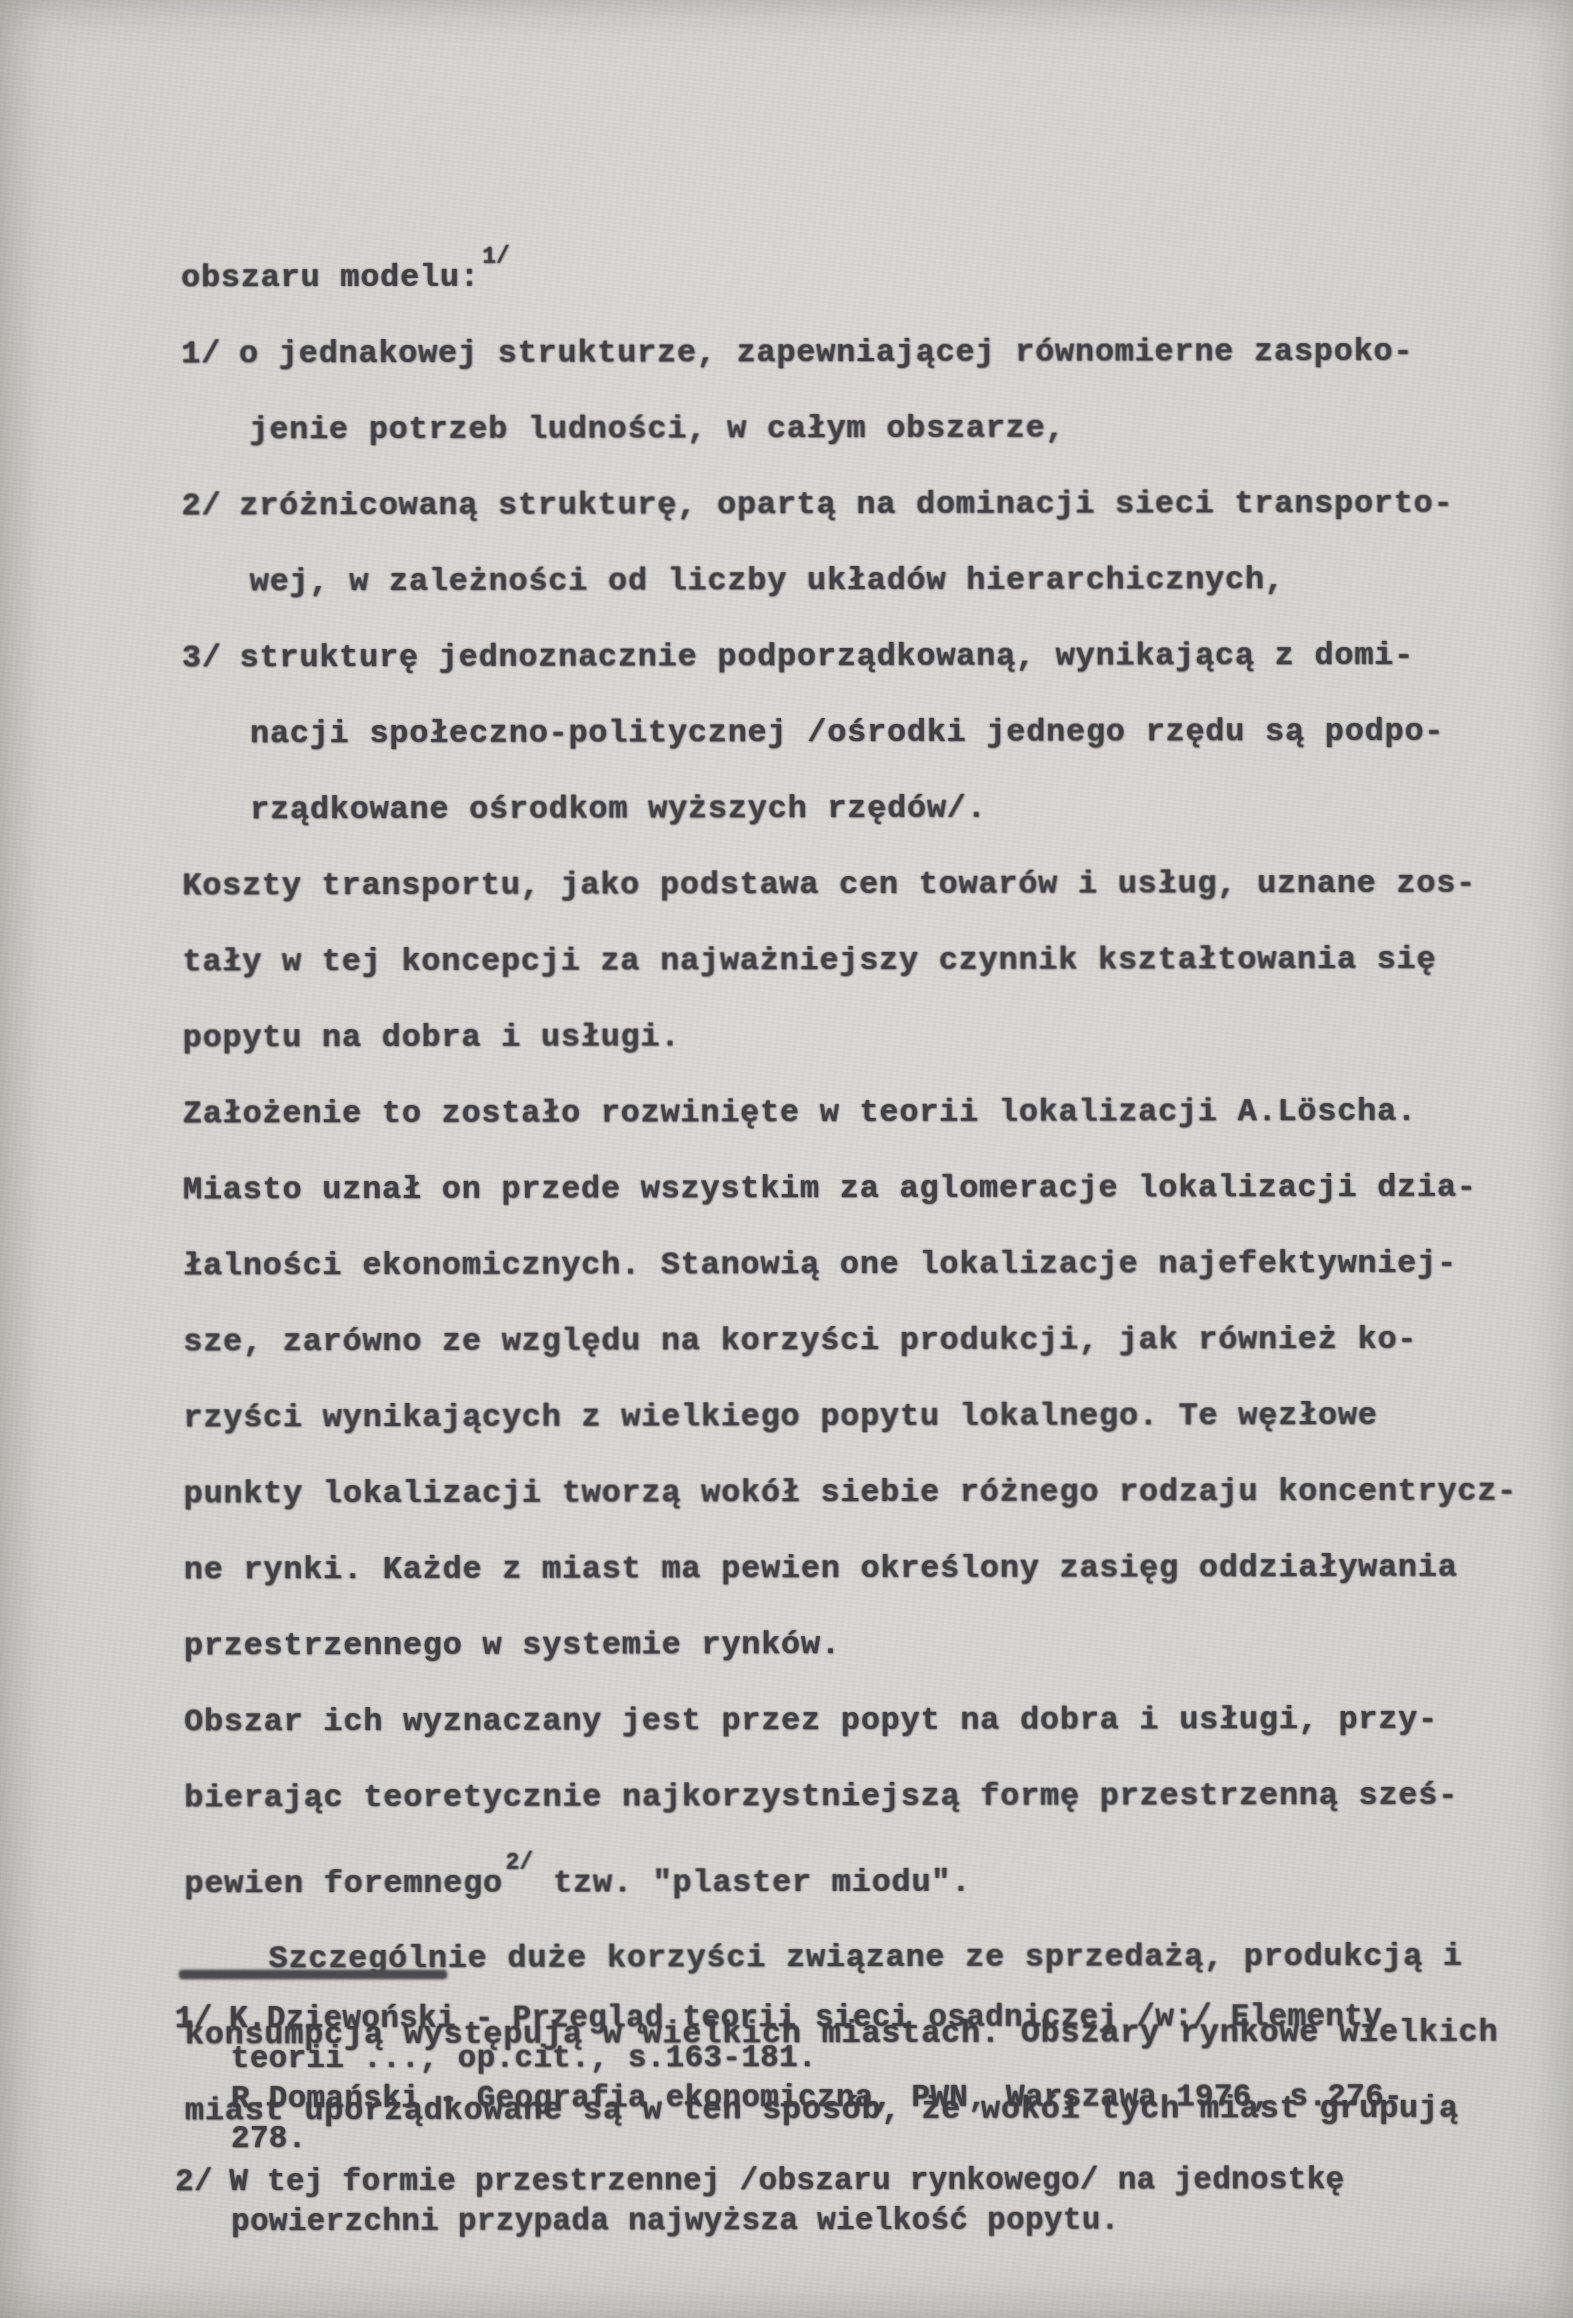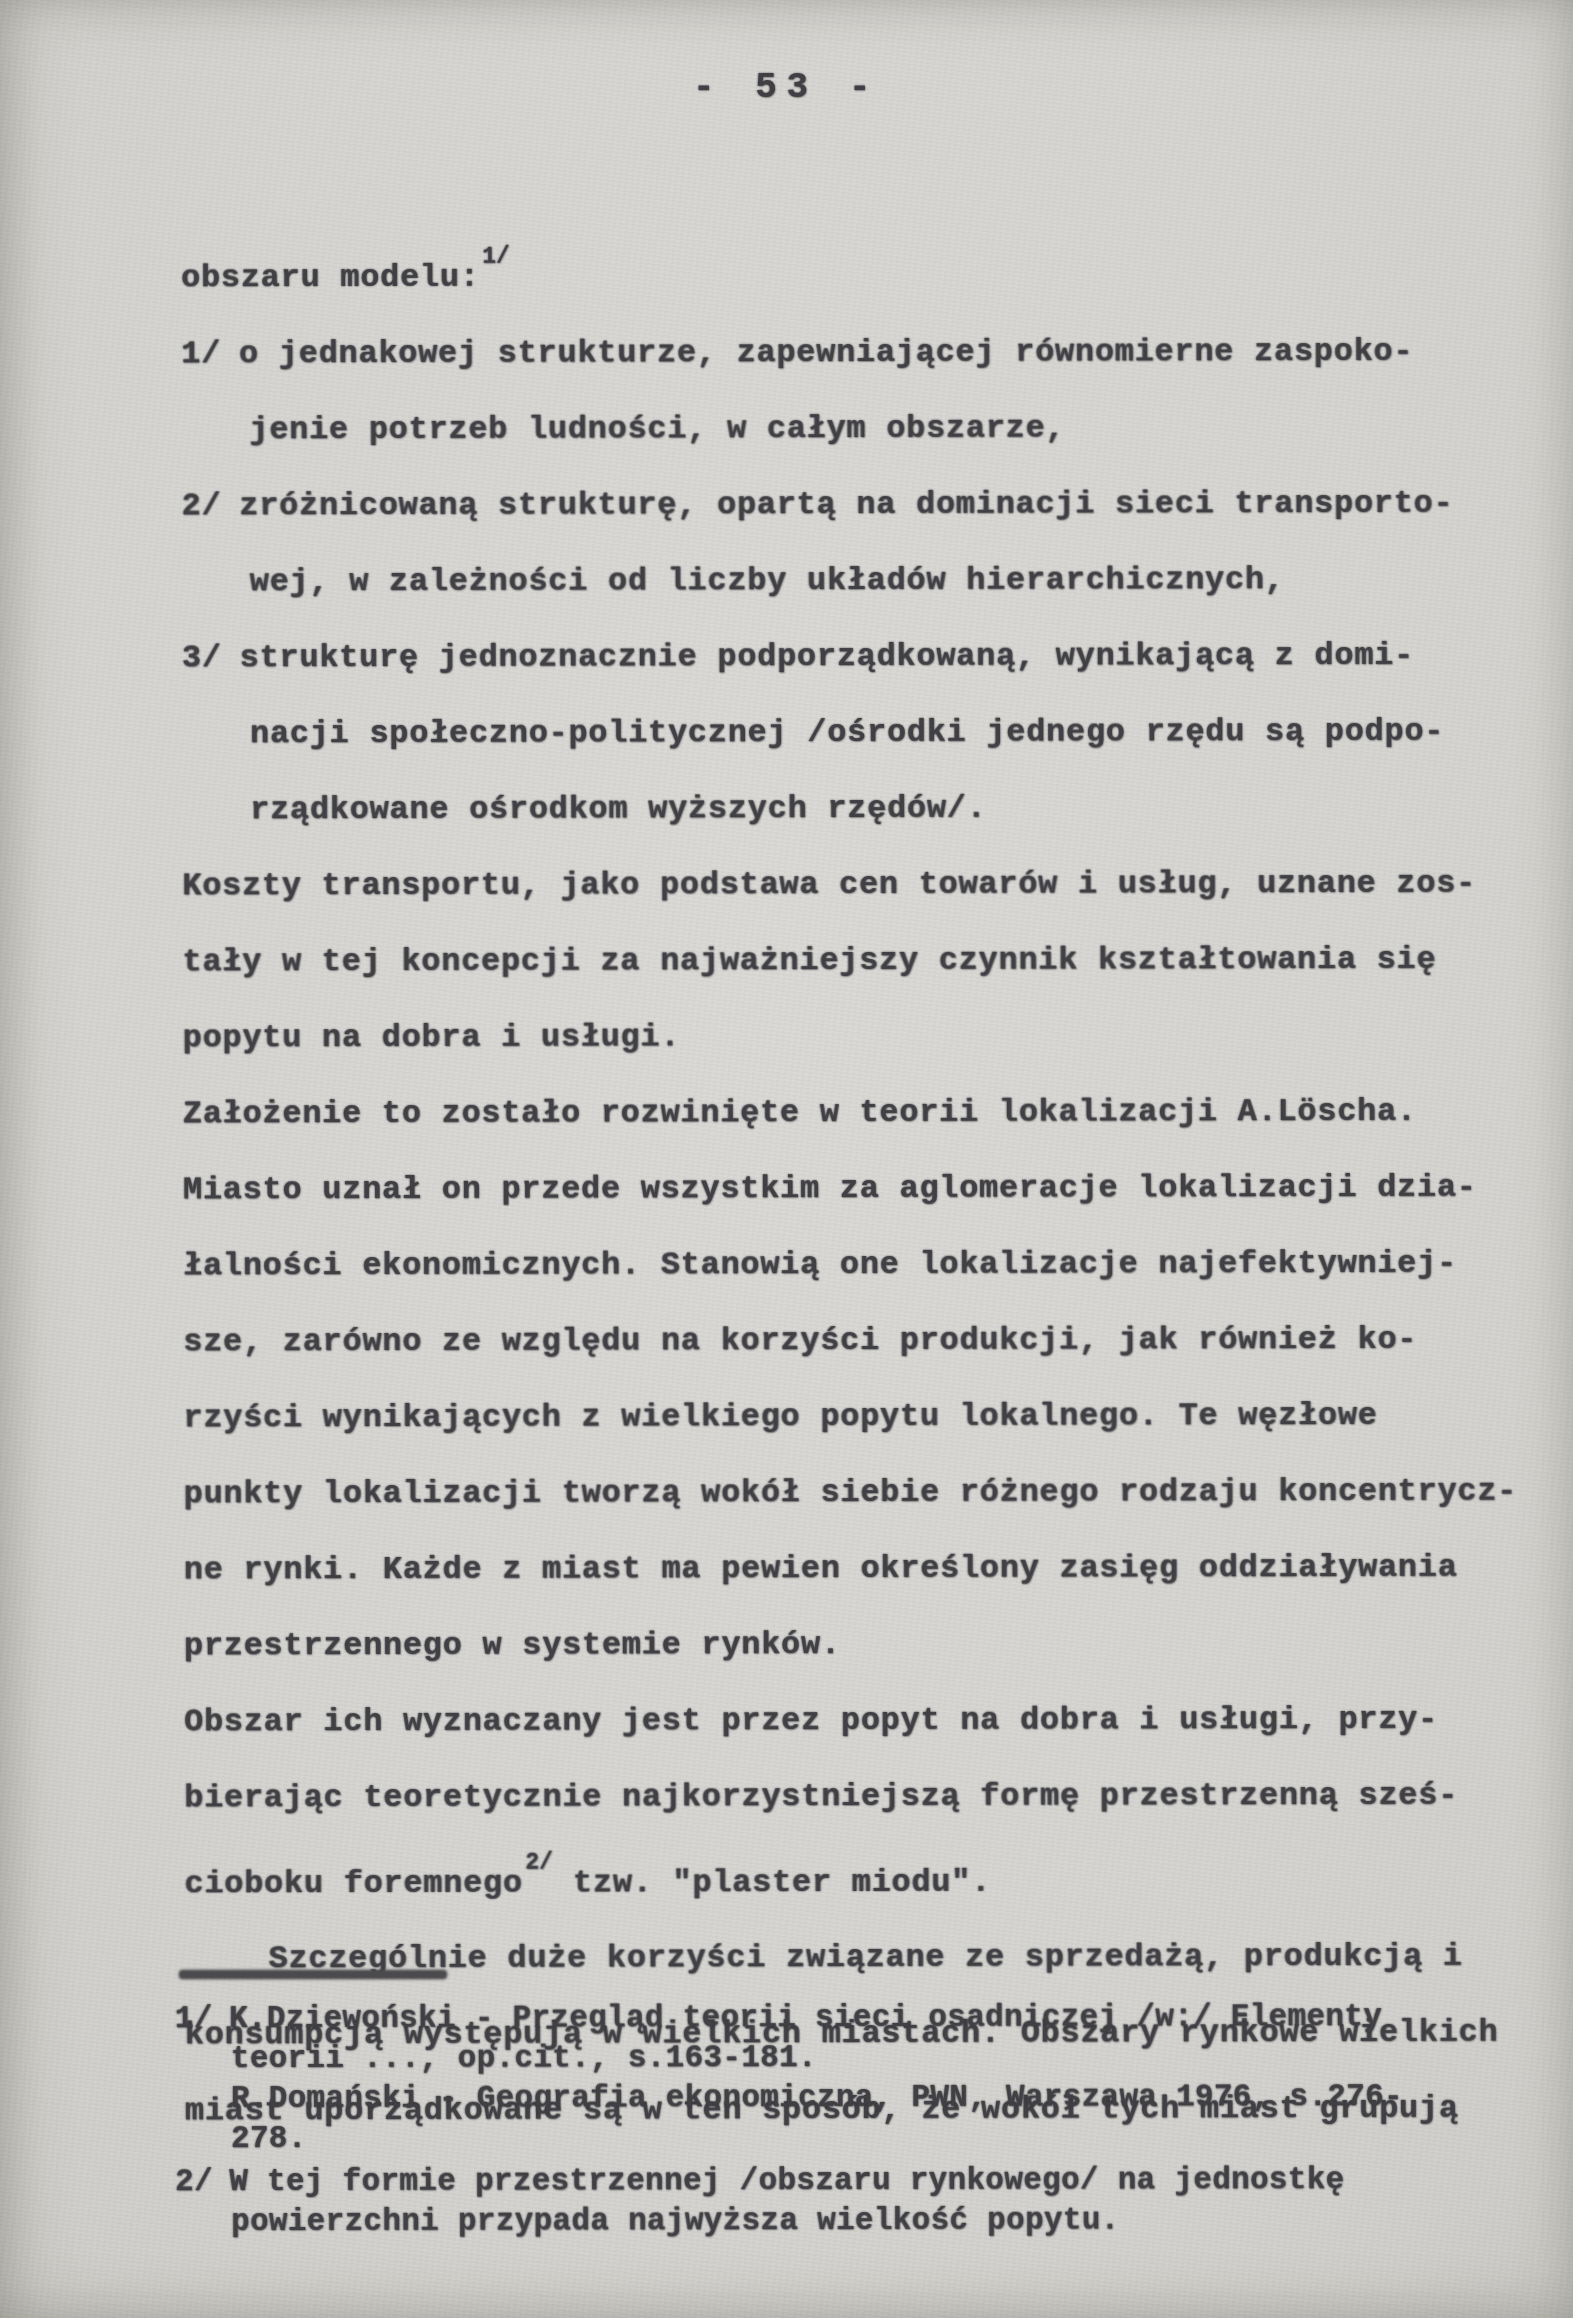--- a/index.html
+++ b/index.html
@@ -57,21 +57,20 @@
   .fn{margin-bottom:2.7px;}
   .fn .fline{white-space:nowrap;}
   .fn .fcont{padding-left:56px;}
   .fn .marker{margin-right:16.4px;}
 </style>
 </head>
 <body>
 
 <div class="page">
 
-  <div class="pageno ink">- 53 -</div>
 
   <div class="main ink">
 
     <div class="line">
       <span>obszaru modelu:</span><sup class="fnref">1/</sup>
     </div>
 
     <div class="line">
       <span class="marker">1/</span><span>o jednakowej strukturze, zapewniającej równomierne zaspoko-</span>
     </div>
@@ -97,21 +96,21 @@
     <div class="line">łalności ekonomicznych. Stanowią one lokalizacje najefektywniej-</div>
     <div class="line">sze, zarówno ze względu na korzyści produkcji, jak również ko-</div>
     <div class="line">rzyści wynikających z wielkiego popytu lokalnego. Te węzłowe</div>
     <div class="line">punkty lokalizacji tworzą wokół siebie różnego rodzaju koncentrycz-</div>
     <div class="line">ne rynki. Każde z miast ma pewien określony zasięg oddziaływania</div>
     <div class="line">przestrzennego w systemie rynków.</div>
 
     <div class="line">Obszar ich wyznaczany jest przez popyt na dobra i usługi, przy-</div>
     <div class="line">bierając teoretycznie najkorzystniejszą formę przestrzenną sześ-</div>
     <div class="line">
-      <span>cioboku foremnego</span><sup class="fnref">2/</sup><span> tzw. "plaster miodu".</span>
+      <span>pewien foremnego</span><sup class="fnref">2/</sup><span> tzw. "plaster miodu".</span>
     </div>
 
     <div class="line firstindent">Szczególnie duże korzyści związane ze sprzedażą, produkcją i</div>
     <div class="line">konsumpcją występują w wielkich miastach. Obszary rynkowe wielkich</div>
     <div class="line">miast uporządkowane są w ten sposób, że wokół tych miast grupują</div>
 
   </div>
 
   <div class="fnrule"></div>
 

